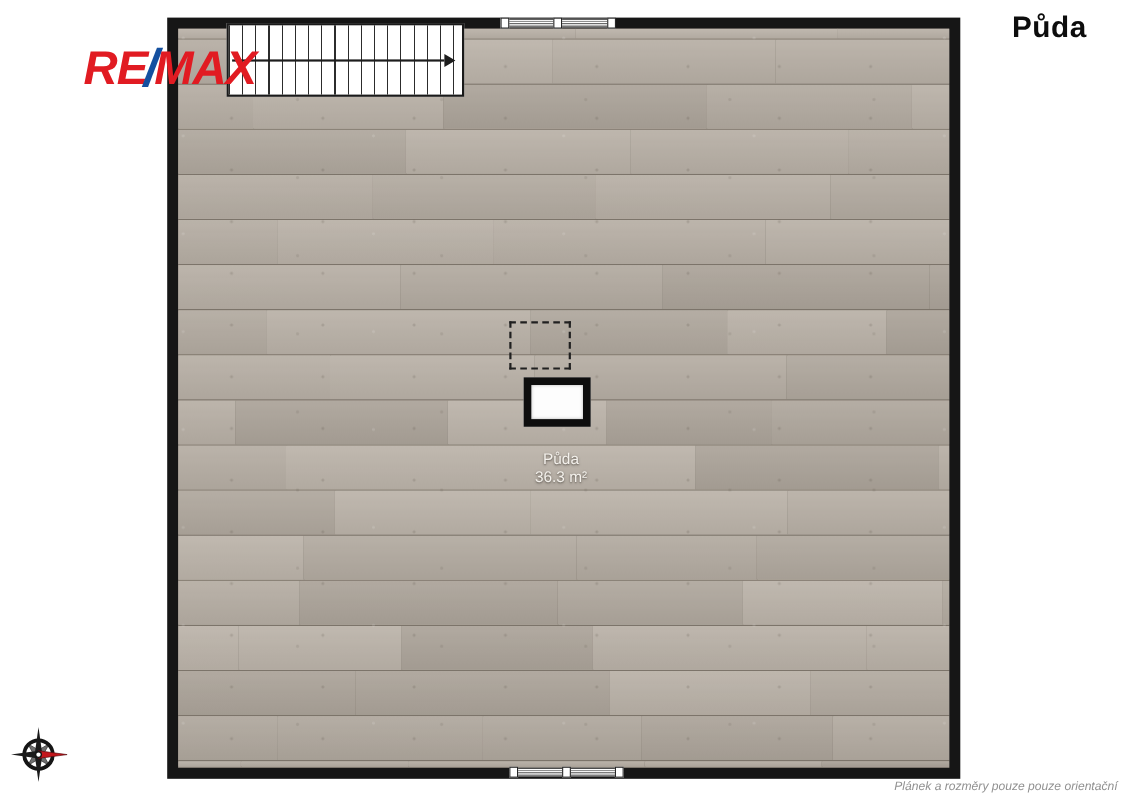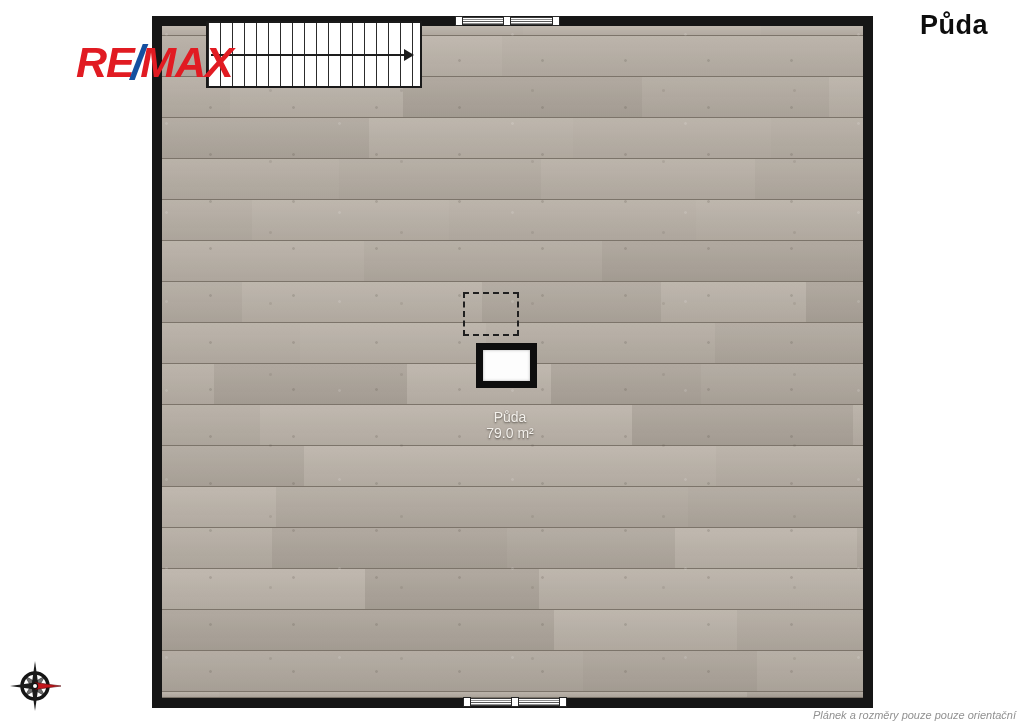--- a/index.html
+++ b/index.html
@@ -201,21 +201,21 @@
       <div class="win-cap" style="left:48px;"></div>
       <div class="win-cap" style="left:96px;"></div>
     </div>
 
     <div class="dashed-box"></div>
 
     <div class="chimney"></div>
 
     <div class="room-label">
       <div class="room-name">Půda</div>
-      <div class="room-area">79.0 m²</div>
+      <div class="room-area">36.3 m²</div>
     </div>
   </div>
 
   <div class="logo">
     <span class="re">RE</span><span class="slash">/</span><span class="max">MAX</span>
   </div>
 
   <div class="page-title">Půda</div>
 
   <svg class="compass" viewBox="0 0 54 54">

